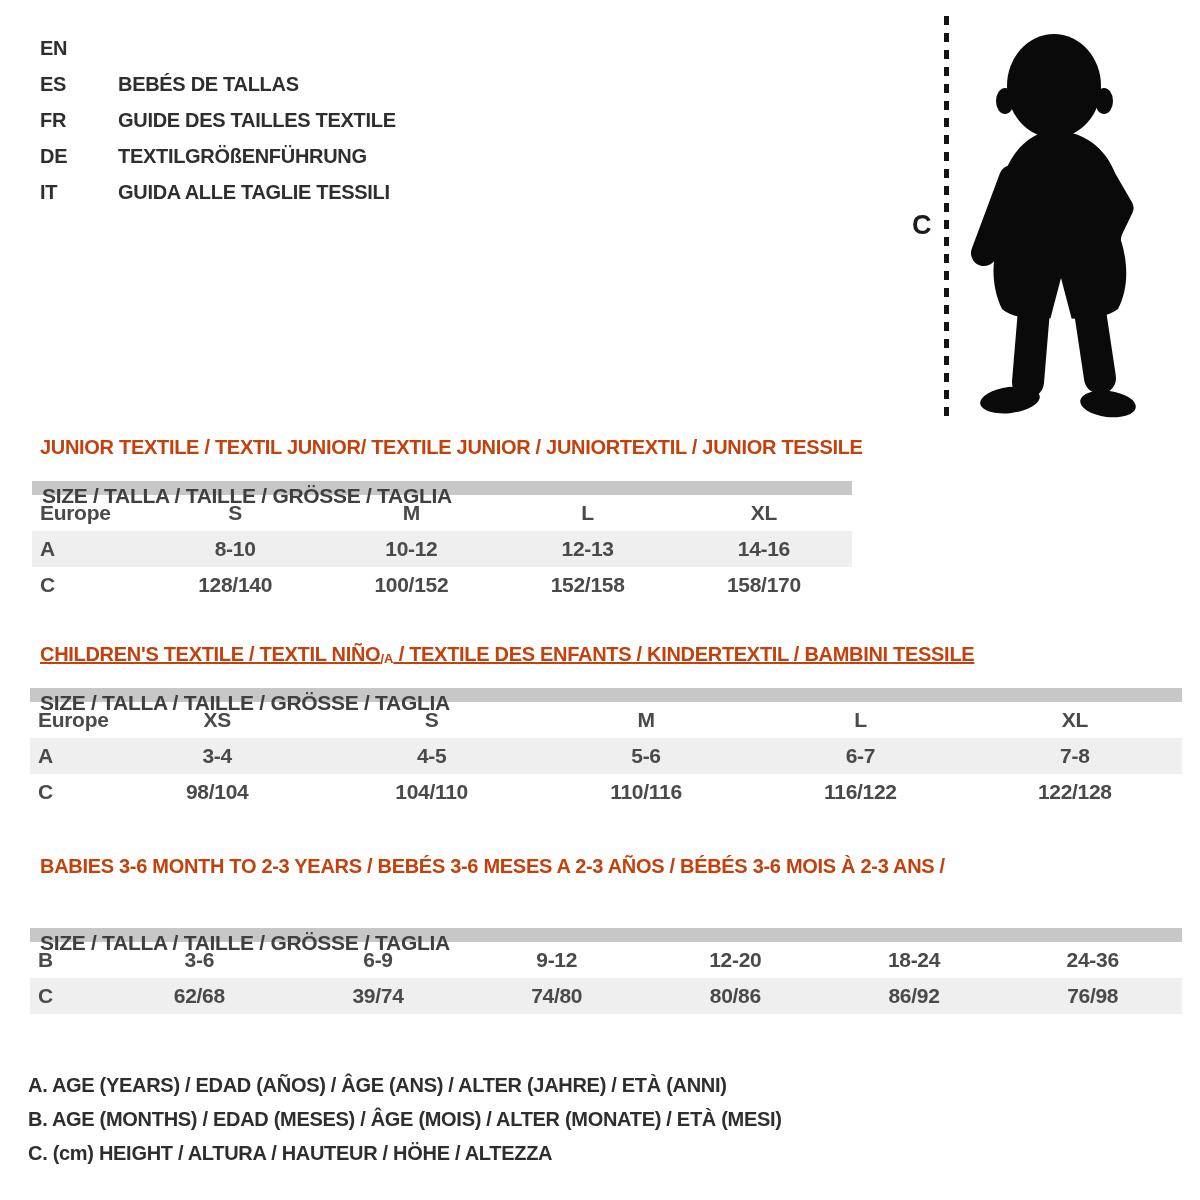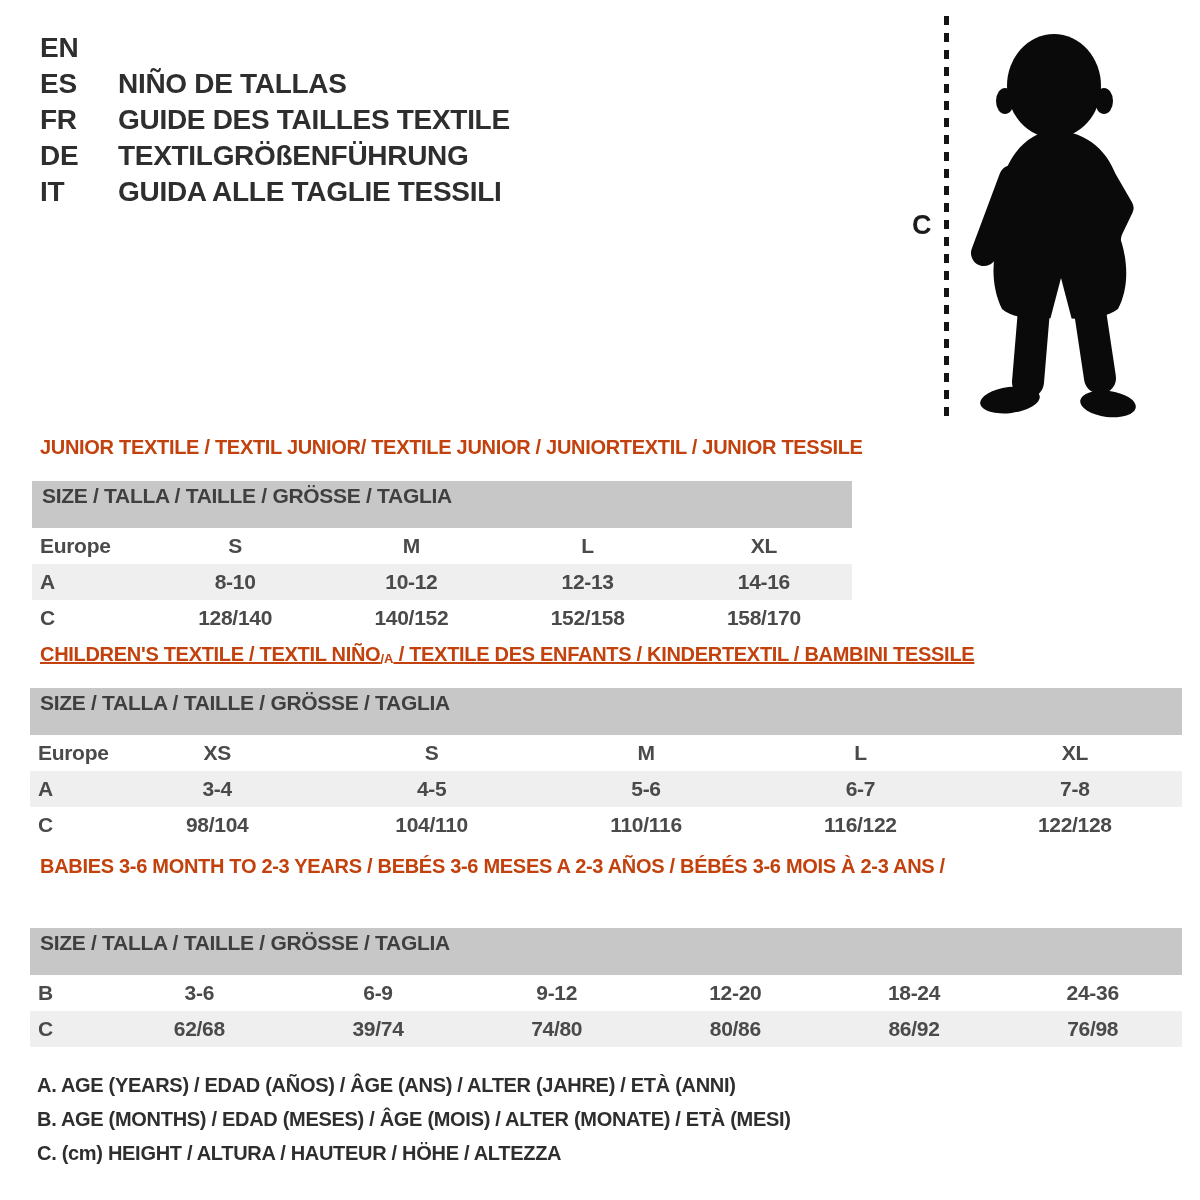--- a/index.html
+++ b/index.html
@@ -8,21 +8,21 @@
     width:1200px;height:1200px;
     background:#ffffff;
     font-family:"Liberation Sans", sans-serif;
     font-weight:bold;
     color:#3c3c3c;
     overflow:hidden;
     letter-spacing:-0.3px;
   }
   
   .lang-block{position:absolute;left:40px;top:30px;}
-  .lang-row{display:flex;line-height:36px;font-size:28px;color:#2e2e2e;}
+  .lang-row{display:flex;line-height:36px;font-size:20px;color:#2e2e2e;}
   .lang-code{width:78px;flex:0 0 78px;}
   .lang-title{white-space:nowrap;}
   
   .measure-line{
     position:absolute;left:944px;top:16px;width:5px;height:400px;
     background:repeating-linear-gradient(to bottom,#141414 0 9px,transparent 9px 17px);
   }
   .measure-label{position:absolute;left:912px;top:210px;font-size:27px;color:#1c1c1c;}
   .figure-svg{position:absolute;left:958px;top:20px;}
   
@@ -30,45 +30,45 @@
   .t1-title{top:436px;}
   .t2-title{top:643px;text-decoration:underline;}
   .t3-title{top:850px;line-height:33px;}
   .subscript{font-size:13px;vertical-align:-2px;letter-spacing:0;}
   
   .table{position:absolute;}
   .t1{left:32px;top:481px;width:820px;}
   .t2{left:30px;top:688px;width:1152px;}
   .t3{left:30px;top:928px;width:1152px;}
   .size-bar{
-    height:47px;line-height:30px;background:#c7c7c7;
+    height:14px;line-height:30px;background:#c7c7c7;
     padding-left:10px;font-size:21px;color:#3f3f3f;white-space:nowrap;
   }
   .t-row{display:flex;height:36px;align-items:center;font-size:21px;color:#4a4a4a;}
   .t-row.shaded{background:#efefef;}
   .t-label{flex:0 0 auto;padding-left:8px;}
   .t1 .t-label{width:107px;}
   .t2 .t-label,.t3 .t-label{width:72px;}
   .t-cell{flex:1 1 0;text-align:center;white-space:nowrap;}
   
-  .legend{position:absolute;left:37px;top:1068px;}
+  .legend{position:absolute;left:28px;top:1068px;}
   .legend-line{font-size:20px;line-height:34px;color:#2e2e2e;white-space:nowrap;}
 </style>
 </head>
 <body>
 
 <div class="canvas">
 
   <div class="lang-block">
     <div class="lang-row">
       <span class="lang-code">EN</span>
     </div>
     <div class="lang-row">
       <span class="lang-code">ES</span>
-      <span class="lang-title">NIÑO DE TALLAS</span>
+      <span class="lang-title">BEBÉS DE TALLAS</span>
     </div>
     <div class="lang-row">
       <span class="lang-code">FR</span>
       <span class="lang-title">GUIDE DES TAILLES TEXTILE</span>
     </div>
     <div class="lang-row">
       <span class="lang-code">DE</span>
       <span class="lang-title">TEXTILGRÖßENFÜHRUNG</span>
     </div>
     <div class="lang-row">
@@ -117,21 +117,21 @@
     <div class="t-row shaded">
       <span class="t-label">A</span>
       <span class="t-cell">8-10</span>
       <span class="t-cell">10-12</span>
       <span class="t-cell">12-13</span>
       <span class="t-cell">14-16</span>
     </div>
     <div class="t-row">
       <span class="t-label">C</span>
       <span class="t-cell">128/140</span>
-      <span class="t-cell">140/152</span>
+      <span class="t-cell">100/152</span>
       <span class="t-cell">152/158</span>
       <span class="t-cell">158/170</span>
     </div>
   </div>
 
   <div class="sec-title t2-title">
     <span>CHILDREN'S TEXTILE / TEXTIL NIÑO</span><span class="subscript">/A</span><span> / TEXTILE DES ENFANTS / KINDERTEXTIL / BAMBINI TESSILE</span>
   </div>
   <div class="table t2">
     <div class="size-bar">SIZE / TALLA / TAILLE / GRÖSSE / TAGLIA</div>

